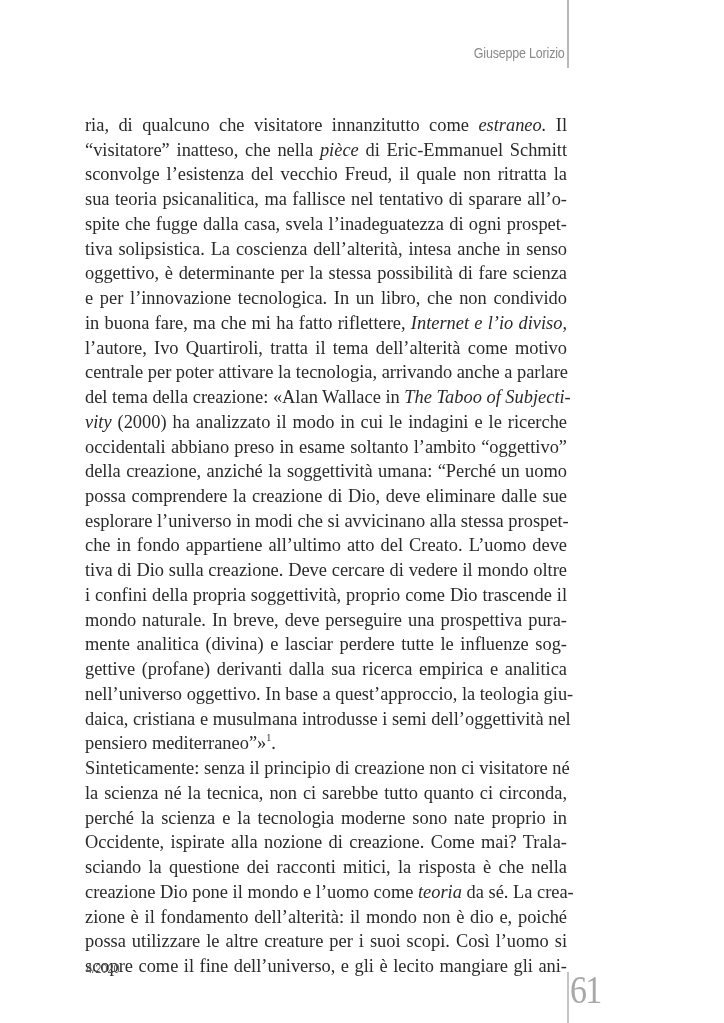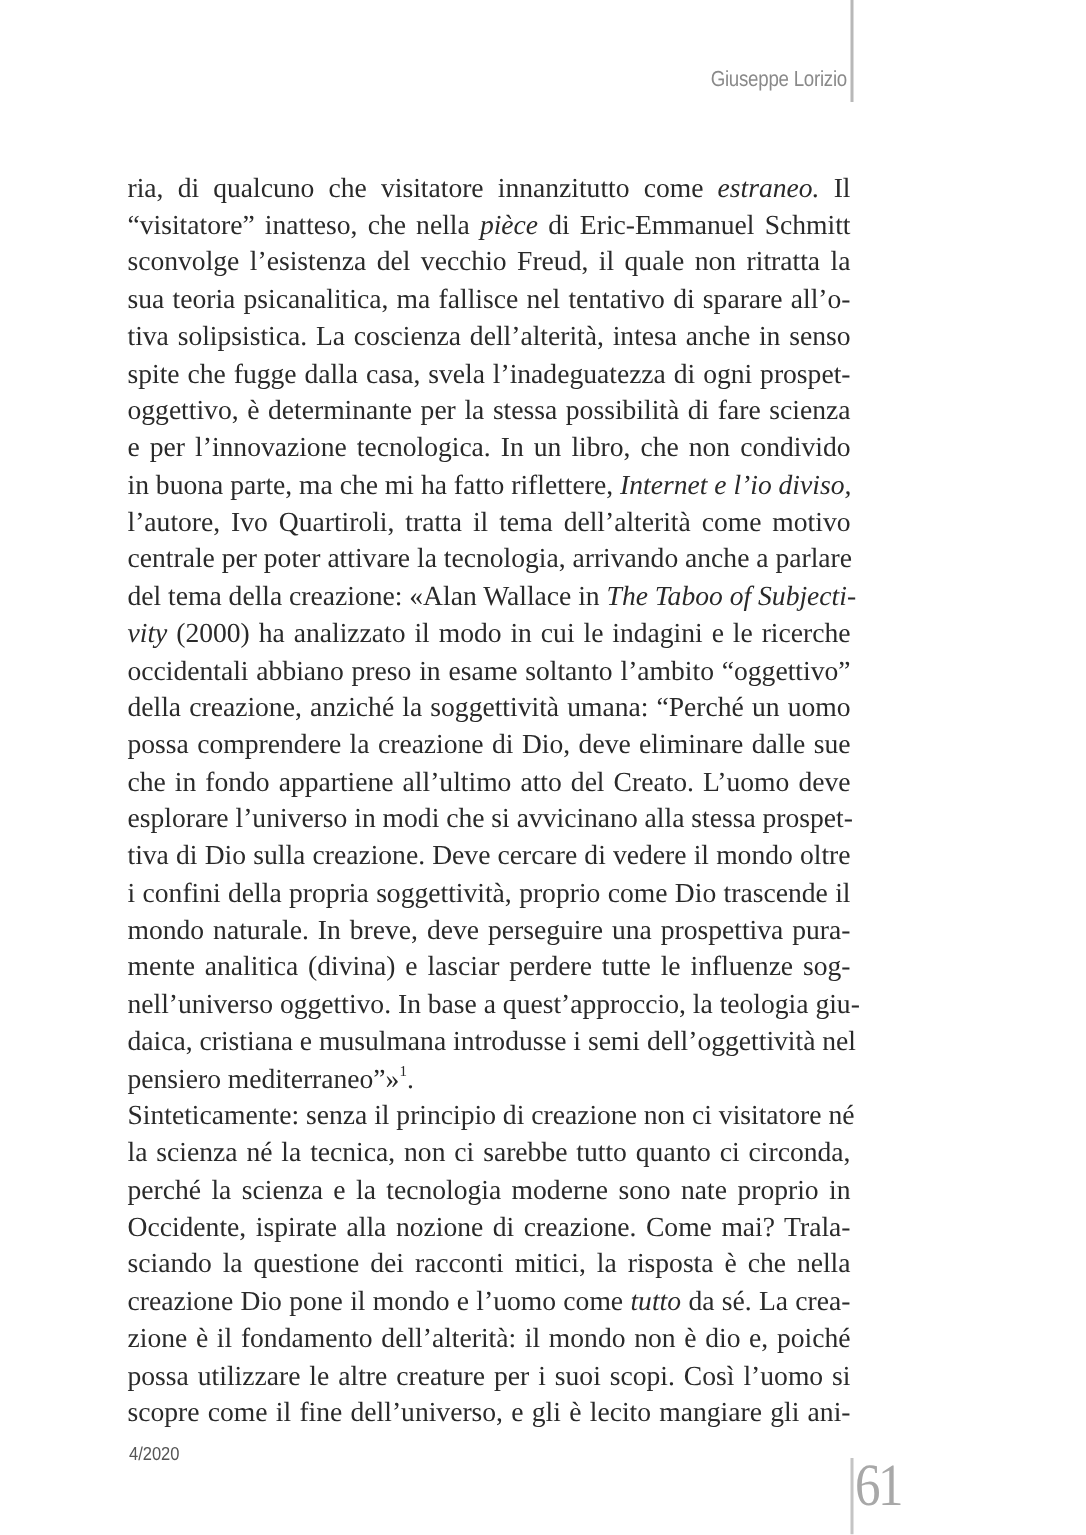--- a/index.html
+++ b/index.html
@@ -103,47 +103,48 @@
 
 <div class="page">
   <div class="header-rule"></div>
   <div class="running-head">Giuseppe Lorizio</div>
 
   <div class="body-text" id="body-text">
       <span class="line"><span>ria, di qualcuno che visitatore innanzitutto come </span><em>estraneo.</em><span> Il</span></span>
       <span class="line"><span>“visitatore” inatteso, che nella </span><em>pièce</em><span> di Eric-Emmanuel Schmitt</span></span>
       <span class="line"><span>sconvolge l’esistenza del vecchio Freud, il quale non ritratta la</span></span>
       <span class="line"><span>sua teoria psicanalitica, ma fallisce nel tentativo di sparare all’o-</span></span>
+      <span class="line"><span>spite che fugge dalla casa, svela l’inadeguatezza di ogni prospet-</span></span>
       <span class="line"><span>tiva solipsistica. La coscienza dell’alterità, intesa anche in senso</span></span>
-      <span class="line"><span>spite che fugge dalla casa, svela l’inadeguatezza di ogni prospet-</span></span>
       <span class="line"><span>oggettivo, è determinante per la stessa possibilità di fare scienza</span></span>
       <span class="line"><span>e per l’innovazione tecnologica. In un libro, che non condivido</span></span>
-      <span class="line"><span>in buona parte, ma che mi ha fatto riflettere, </span><em>Internet e l’io diviso,</em></span>
+      <span class="line"><span>in buona fare, ma che mi ha fatto riflettere, </span><em>Internet e l’io diviso,</em></span>
       <span class="line"><span>l’autore, Ivo Quartiroli, tratta il tema dell’alterità come motivo</span></span>
       <span class="line"><span>centrale per poter attivare la tecnologia, arrivando anche a parlare</span></span>
       <span class="line"><span>del tema della creazione: «Alan Wallace in </span><em>The Taboo of Subjecti-</em></span>
       <span class="line"><em>vity</em><span> (2000) ha analizzato il modo in cui le indagini e le ricerche</span></span>
       <span class="line"><span>occidentali abbiano preso in esame soltanto l’ambito “oggettivo”</span></span>
       <span class="line"><span>della creazione, anziché la soggettività umana: “Perché un uomo</span></span>
       <span class="line"><span>possa comprendere la creazione di Dio, deve eliminare dalle sue</span></span>
+      <span class="line"><span>esplorare l’universo in modi che si avvicinano alla stessa prospet-</span></span>
       <span class="line"><span>che in fondo appartiene all’ultimo atto del Creato. L’uomo deve</span></span>
-      <span class="line"><span>esplorare l’universo in modi che si avvicinano alla stessa prospet-</span></span>
       <span class="line"><span>tiva di Dio sulla creazione. Deve cercare di vedere il mondo oltre</span></span>
       <span class="line"><span>i confini della propria soggettività, proprio come Dio trascende il</span></span>
       <span class="line"><span>mondo naturale. In breve, deve perseguire una prospettiva pura-</span></span>
       <span class="line"><span>mente analitica (divina) e lasciar perdere tutte le influenze sog-</span></span>
+      <span class="line"><span>gettive (profane) derivanti dalla sua ricerca empirica e analitica</span></span>
       <span class="line"><span>nell’universo oggettivo. In base a quest’approccio, la teologia giu-</span></span>
       <span class="line"><span>daica, cristiana e musulmana introdusse i semi dell’oggettività nel</span></span>
       <span class="line last"><span>pensiero mediterraneo”»</span><sup class="fn">1</sup><span>.</span></span>
       <span class="line"><span>Sinteticamente: senza il principio di creazione non ci visitatore né</span></span>
       <span class="line"><span>la scienza né la tecnica, non ci sarebbe tutto quanto ci circonda,</span></span>
       <span class="line"><span>perché la scienza e la tecnologia moderne sono nate proprio in</span></span>
       <span class="line"><span>Occidente, ispirate alla nozione di creazione. Come mai? Trala-</span></span>
       <span class="line"><span>sciando la questione dei racconti mitici, la risposta è che nella</span></span>
-      <span class="line"><span>creazione Dio pone il mondo e l’uomo come </span><em>tutto</em><span> da sé. La crea-</span></span>
+      <span class="line"><span>creazione Dio pone il mondo e l’uomo come </span><em>teoria</em><span> da sé. La crea-</span></span>
       <span class="line"><span>zione è il fondamento dell’alterità: il mondo non è dio e, poiché</span></span>
       <span class="line"><span>possa utilizzare le altre creature per i suoi scopi. Così l’uomo si</span></span>
       <span class="line"><span>scopre come il fine dell’universo, e gli è lecito mangiare gli ani-</span></span>
     </div>
 
   <div class="footer-issue">4/2020</div>
   <div class="footer-rule"></div>
   <div class="page-number">61</div>
 </div>
 

